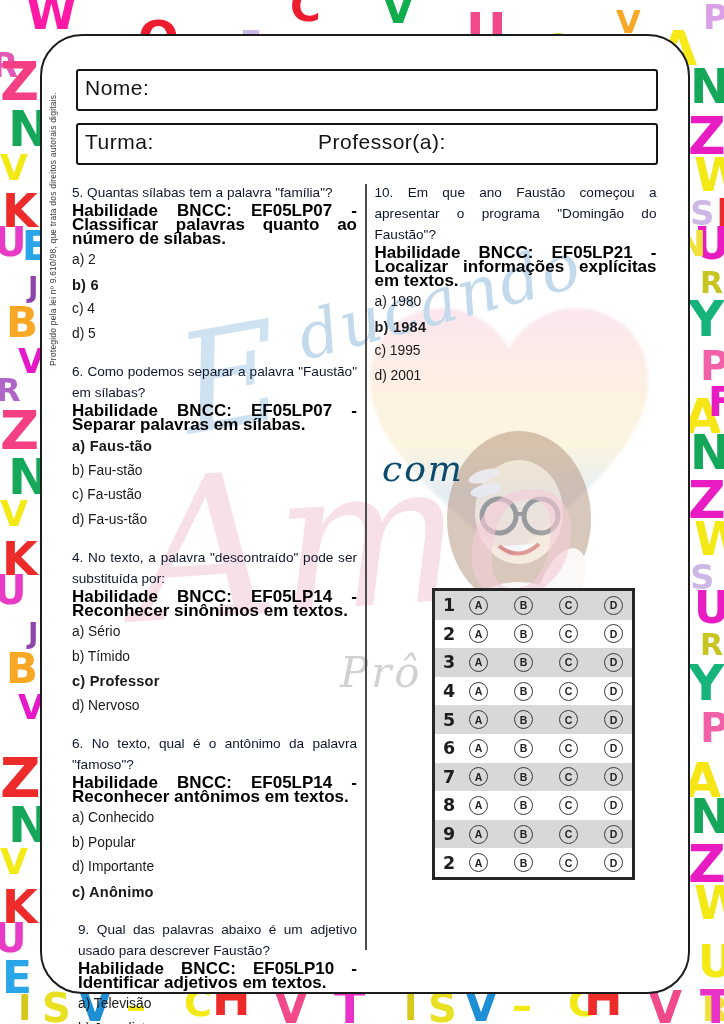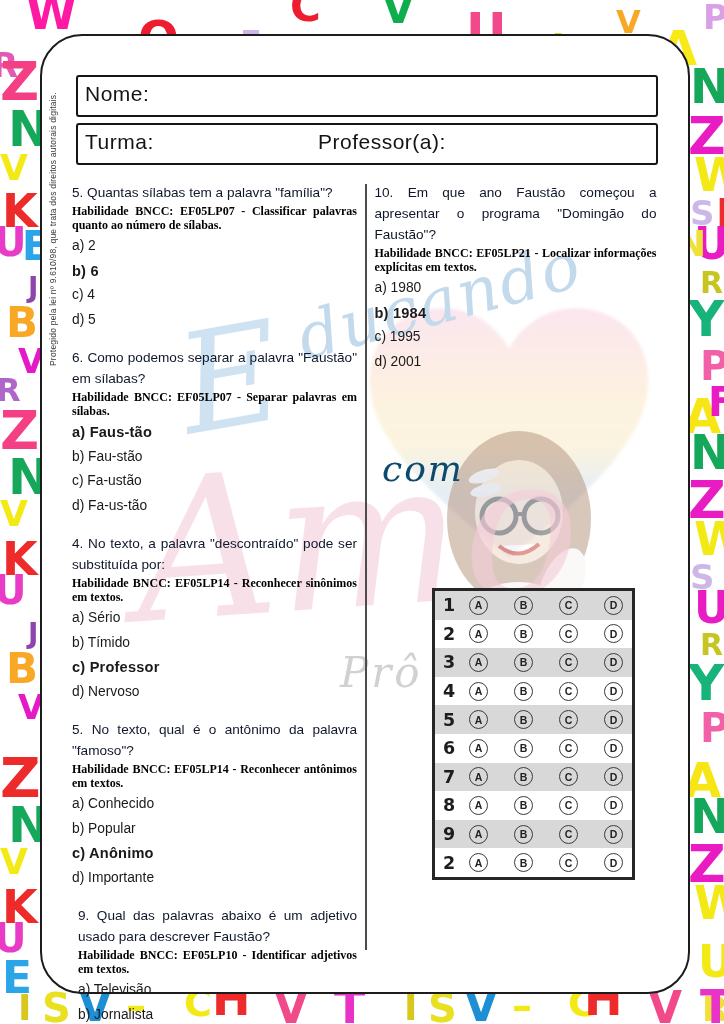--- a/index.html
+++ b/index.html
@@ -30,33 +30,33 @@
   .copyright{
     position:absolute;left:6px;top:38px;height:292px;
     writing-mode:vertical-rl;transform:rotate(180deg);
     font-size:8.5px;color:#3a3a3a;letter-spacing:.2px;white-space:nowrap;
   }
   
   .hdr-box{
     position:absolute;left:34px;width:578px;height:38px;
     border:2.5px solid #151515;border-radius:3px;background:#fff;z-index:2;
   }
-  .hdr-box.nome{top:33px;margin-top:6px;}
+  .hdr-box.nome{top:33px;}
   .hdr-box.turma{top:87px;}
   .hdr-box .lbl{position:absolute;left:7px;top:5px;font-size:21px;color:#141414;letter-spacing:.5px;}
   .hdr-box .prof{left:240px;}
   
   .columns{position:absolute;left:30px;top:146px;width:586px;display:flex;z-index:2;}
   .col{width:285px;}
   .col.right{width:282px;}
   .divider{width:1.5px;height:766px;background:#4c4c4c;margin:2px 8px 0 8px;flex:none;}
   .question{margin-bottom:15px;}
   .question.indent{padding-left:6px;}
   .q-text{margin:0;font-size:13.6px;line-height:21px;color:#0f172a;text-align:justify;}
-  .q-skill{margin:1px 0 2px 0;font-size:12px;line-height:14px;font-weight:bold;color:#000;text-align:justify;font-family:Liberation Serif, serif;}
+  .q-skill{margin:1px 0 2px 0;font-size:17px;line-height:14px;font-weight:bold;color:#000;text-align:justify;}
   .q-opt{margin:0;font-size:13.8px;line-height:24.5px;color:#1a1a1a;}
   .q-opt.bold{font-weight:bold;font-size:14.6px;letter-spacing:.2px;}
   
   .grid{
     position:absolute;left:390px;top:552px;width:197px;z-index:3;
     background:#fff;border:3px solid #262626;
   }
   .g-row{display:flex;align-items:center;height:28.6px;padding:0 9px 0 8px;}
   .g-row.shaded{background:#d8d8d8;}
   .g-num{width:26px;font-size:17.5px;font-weight:600;color:#1d1d1d;font-family:"DejaVu Sans",sans-serif;}
@@ -221,26 +221,26 @@
         </div>
         <div class="question">
           <p class="q-text">4. No texto, a palavra "descontraído" pode ser substituída por:</p>
           <p class="q-skill">Habilidade BNCC: EF05LP14 - Reconhecer sinônimos em textos.</p>
           <p class="q-opt">a) Sério</p>
           <p class="q-opt">b) Tímido</p>
           <p class="q-opt bold">c) Professor</p>
           <p class="q-opt">d) Nervoso</p>
         </div>
         <div class="question">
-          <p class="q-text">5. No texto, qual é o antônimo da palavra "famoso"?</p>
+          <p class="q-text">6. No texto, qual é o antônimo da palavra "famoso"?</p>
           <p class="q-skill">Habilidade BNCC: EF05LP14 - Reconhecer antônimos em textos.</p>
           <p class="q-opt">a) Conhecido</p>
           <p class="q-opt">b) Popular</p>
+          <p class="q-opt">d) Importante</p>
           <p class="q-opt bold">c) Anônimo</p>
-          <p class="q-opt">d) Importante</p>
         </div>
         <div class="question indent">
           <p class="q-text">9. Qual das palavras abaixo é um adjetivo usado para descrever Faustão?</p>
           <p class="q-skill">Habilidade BNCC: EF05LP10 - Identificar adjetivos em textos.</p>
           <p class="q-opt">a) Televisão</p>
           <p class="q-opt">b) Jornalista</p>
         </div>
       </div>
     <div class="divider"></div>
     <div class="col right" id="col-right">

